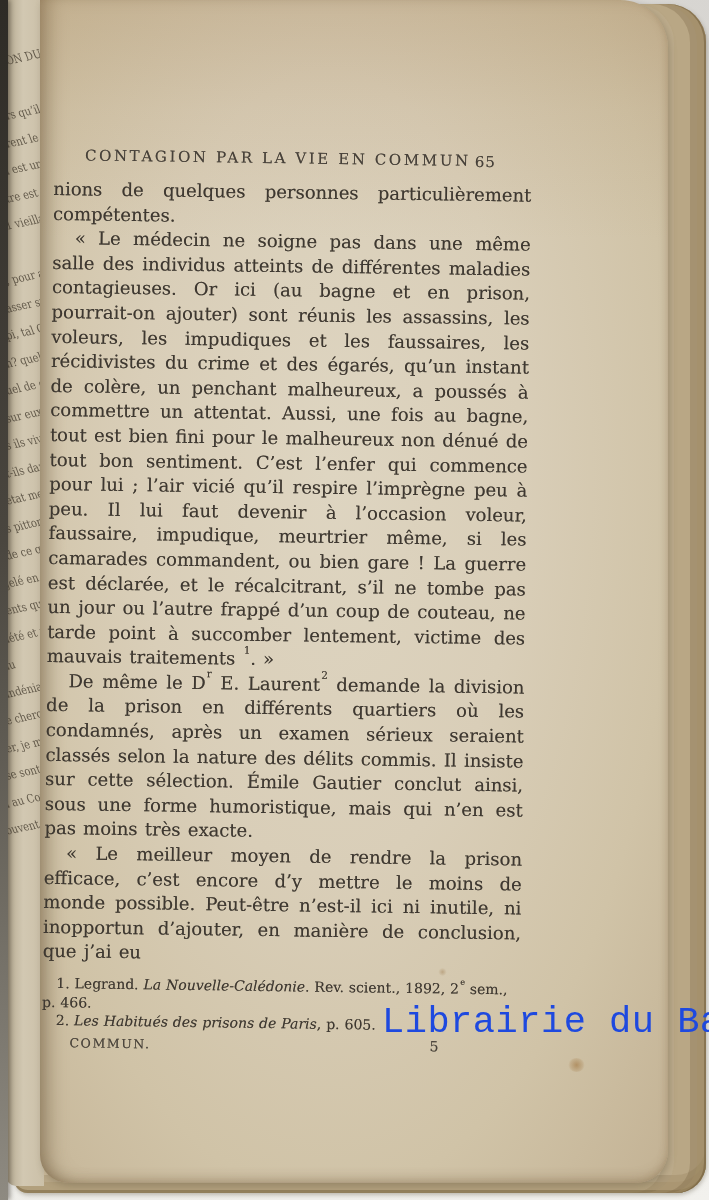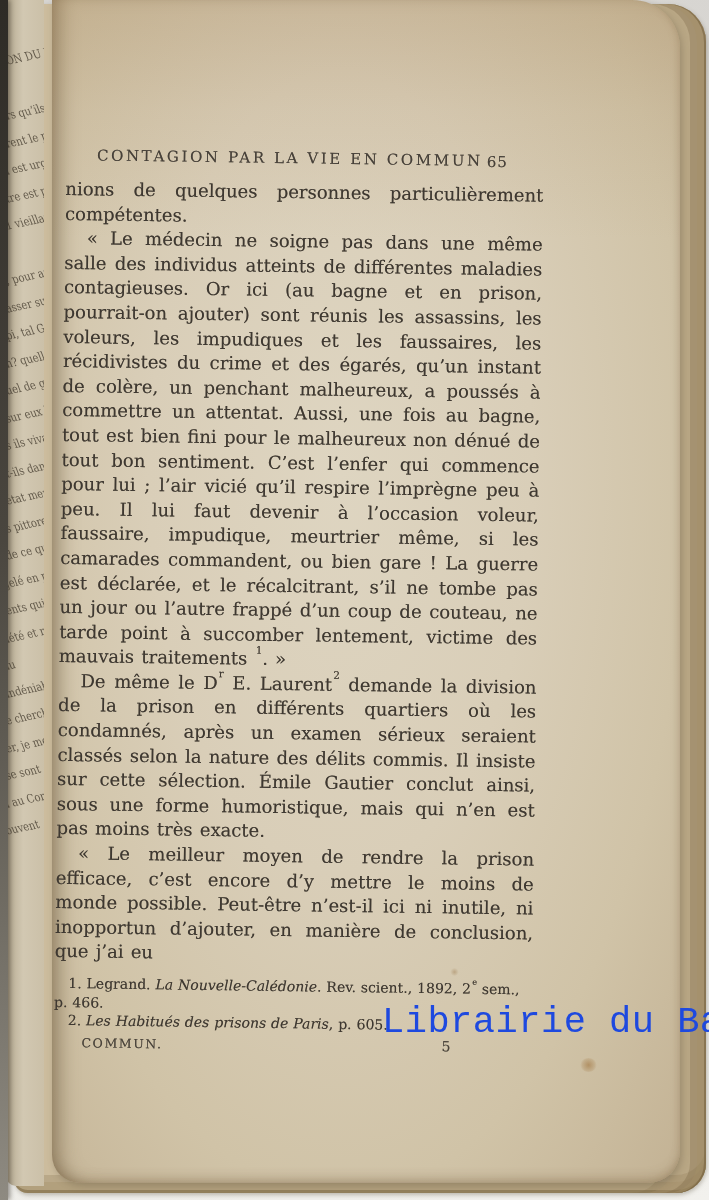--- a/index.html
+++ b/index.html
@@ -27,21 +27,21 @@
     border-bottom-left-radius:10px;}
   .fragments{position:absolute;left:0;top:48px;width:44px;}
   .fragment{height:27.5px;line-height:27.5px;white-space:nowrap;overflow:visible;
     font-size:12px;color:rgba(74,66,53,.82);
     transform:rotate(-12deg) skewX(9deg) scaleX(.82);transform-origin:0 50%;}
   
   .gutter{position:absolute;left:0;top:0;width:8px;height:1200px;
     background:linear-gradient(180deg,#2e2b26 0%,#4a463f 45%,#6f6b62 75%,#8e8a81 100%);
     box-shadow:2px 0 5px rgba(45,40,32,.5);}
   
-  .mainpage{position:absolute;left:52px;top:0;width:628px;height:1183px;
+  .mainpage{position:absolute;left:40px;top:0;width:628px;height:1183px;
     background:radial-gradient(ellipse at 46% 40%,#ded5c1 0%,#d9ceb8 40%,#d0c3a7 72%,#c3b294 100%);
     border-radius:0 48px 32px 28px;
     box-shadow:
       inset 16px 0 20px -10px rgba(95,75,45,.55),
       inset -5px 0 9px -5px rgba(125,100,65,.35),
       inset 0 -9px 14px -8px rgba(125,100,65,.45),
       2px 3px 7px rgba(85,75,55,.30);}
   .page-shading{position:absolute;inset:0;border-radius:inherit;pointer-events:none;
     background:linear-gradient(180deg,rgba(160,125,80,.26) 0%,rgba(160,125,80,.10) 110px,rgba(160,125,80,0) 240px);}
   .stain{position:absolute;border-radius:50%;pointer-events:none;}

